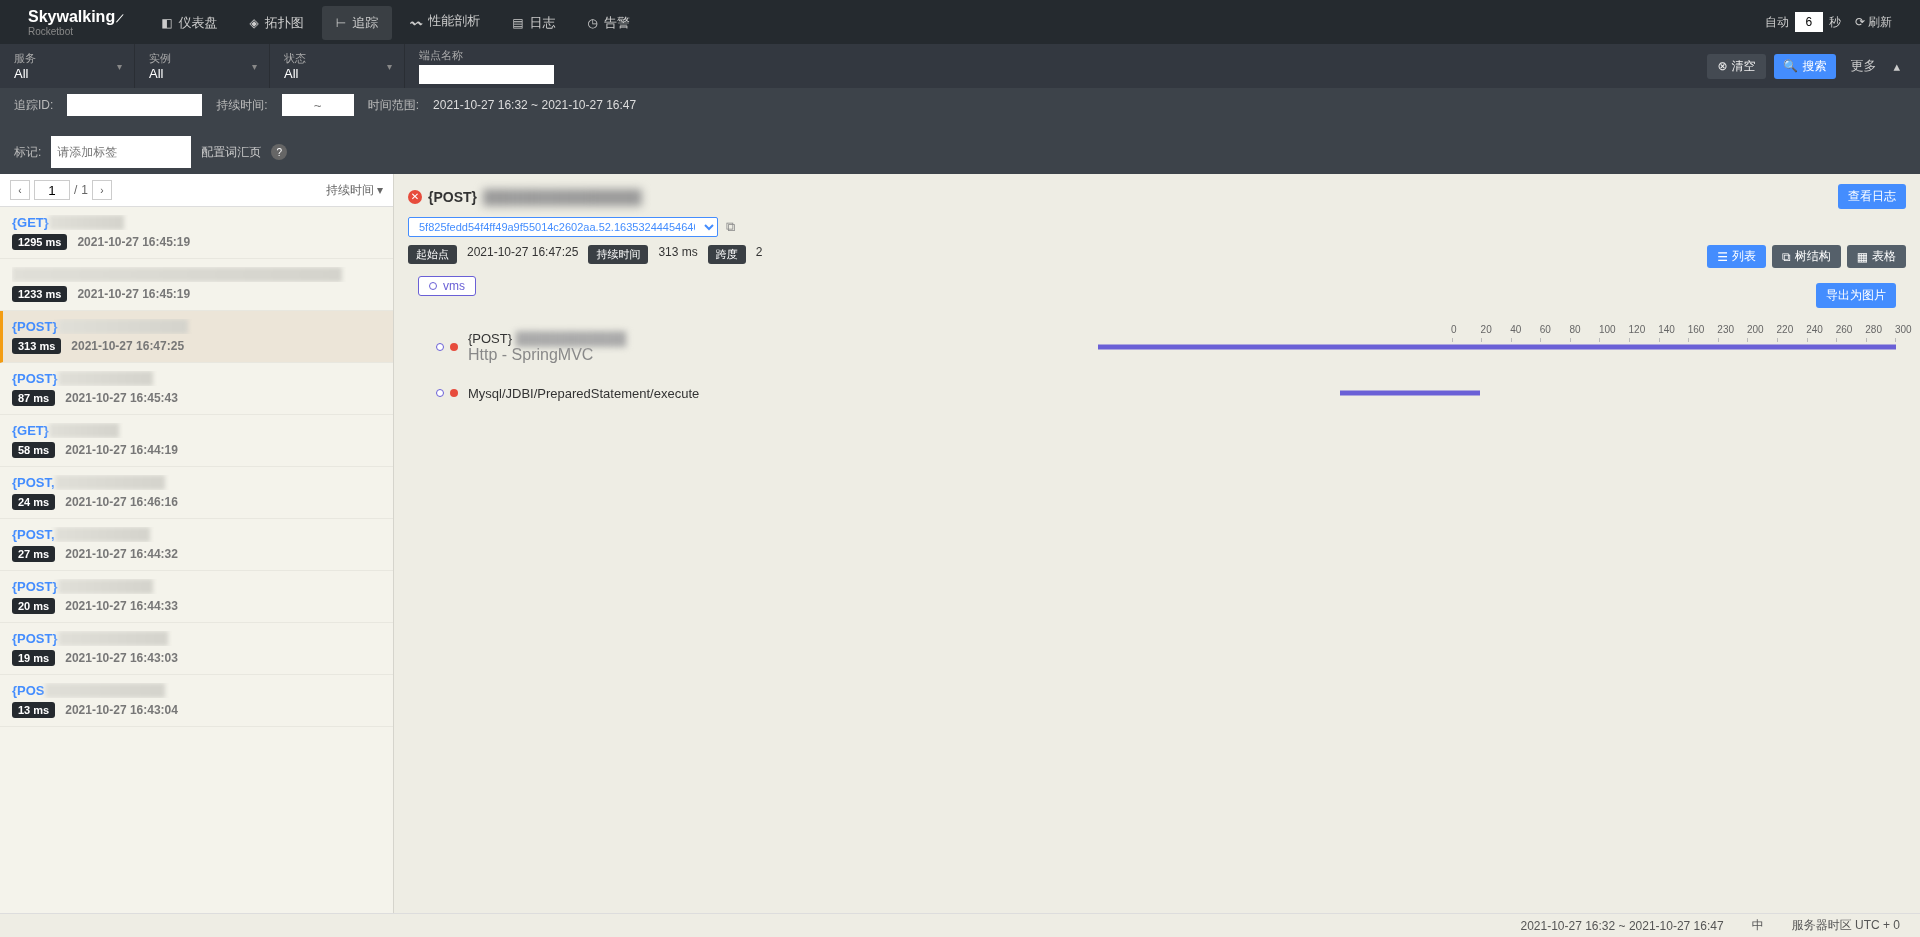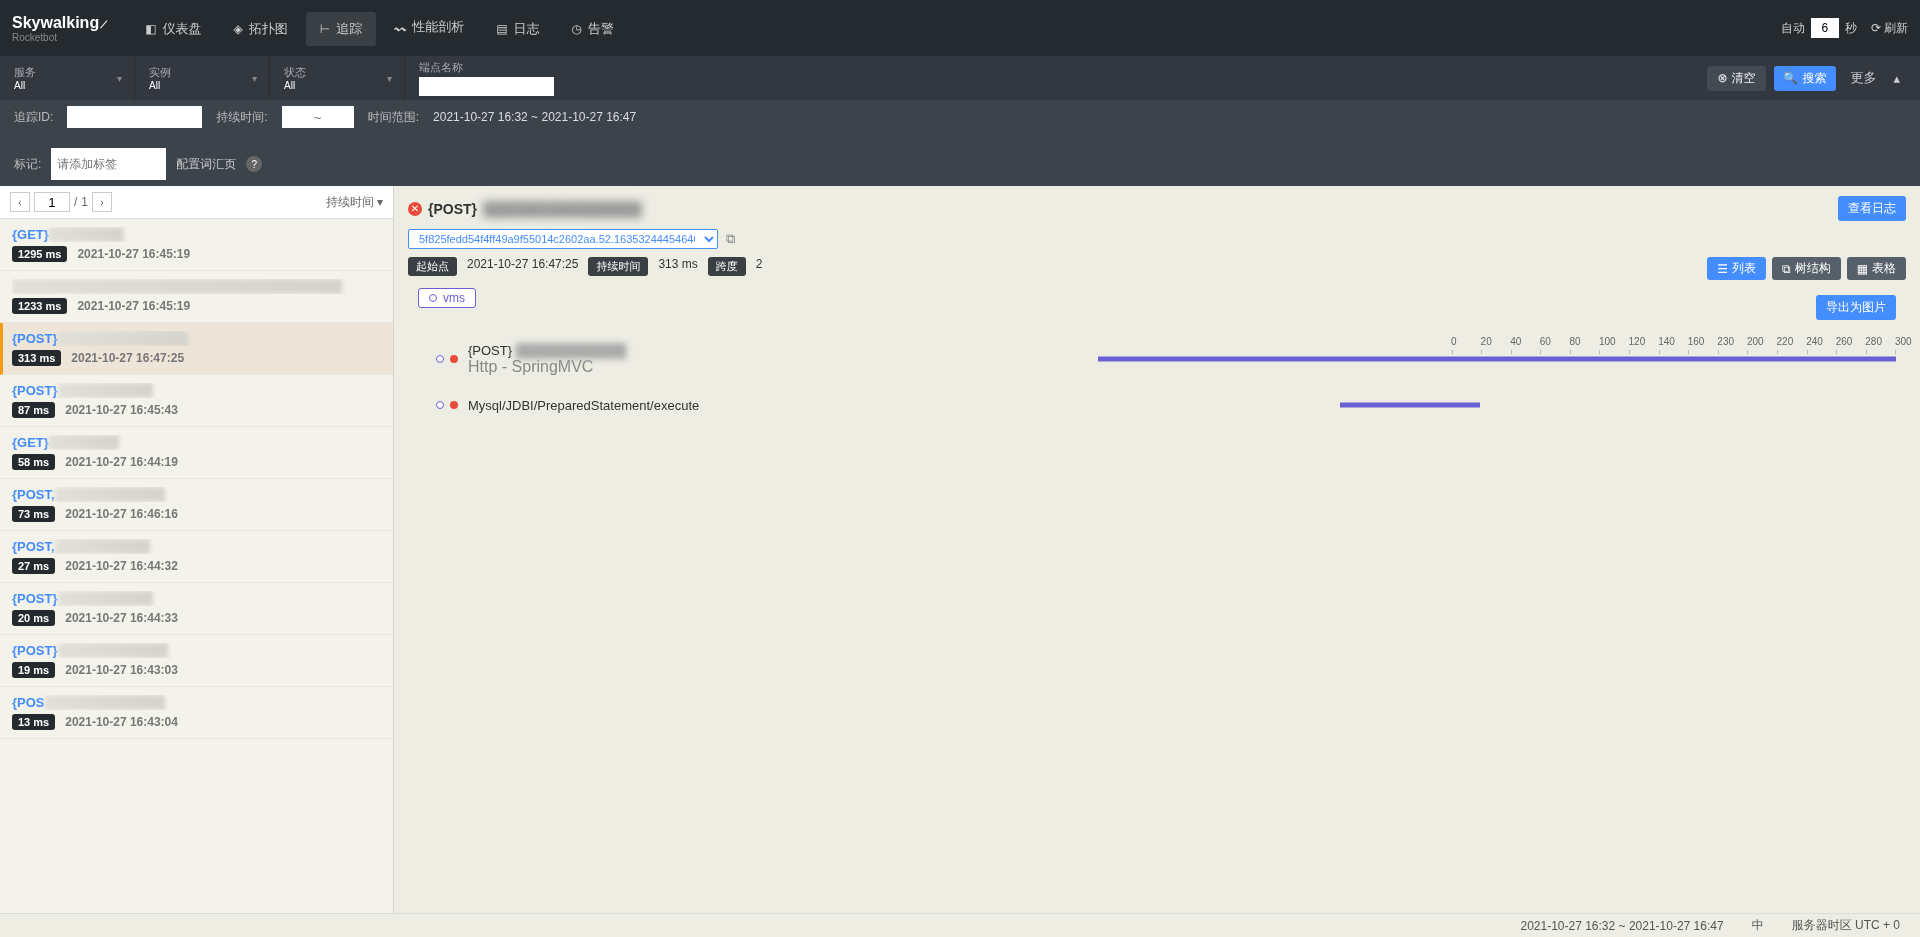--- a/index.html
+++ b/index.html
@@ -1,52 +1,52 @@
 <!DOCTYPE html>
 <html><head>
 <meta charset="utf-8">
 <style>
 * { margin: 0; padding: 0; box-sizing: border-box; font-family: -apple-system, BlinkMacSystemFont, "Segoe UI", Arial, sans-serif; }
 body { background: #eeede4; color: #333; font-size: 13px; overflow: hidden; }
 
 
-.header { background: #252a2f; color: #ccc; height: 56px; display: flex; align-items: center; padding: 0 12px; }
+.header { background: #252a2f; color: #ccc; height: 44px; display: flex; align-items: center; padding: 0 28px; }
 .logo { display: flex; flex-direction: column; margin-right: 24px; }
 .logo-main { font-size: 16px; font-weight: 600; color: #fff; display: inline-flex; align-items: baseline; }
 .logo-main .arc { font-size: 10px; margin-left: 1px; }
 .logo-sub { font-size: 10px; color: #888; }
 .nav-item { display: inline-flex; align-items: center; padding: 8px 14px; color: #ccc; cursor: pointer; border-radius: 3px; margin-right: 4px; font-size: 13px; }
 .nav-item.active { background: #3a3f44; }
 .nav-item .ni-icon { margin-right: 6px; font-size: 12px; }
 .header-spacer { flex: 1; }
 .auto-group { display: flex; align-items: center; gap: 6px; color: #ccc; font-size: 12px; }
 .auto-input { width: 28px; height: 20px; background: #fff; border: none; text-align: center; font-size: 12px; }
 .refresh-link { display: inline-flex; align-items: center; gap: 3px; cursor: pointer; margin-left: 8px; }
 
 
 .filters { background: #333840; color: #ddd; height: 44px; display: flex; align-items: stretch; }
 .filter-cell { display: flex; flex-direction: column; justify-content: center; padding: 4px 16px 4px 14px; min-width: 135px; position: relative; border-right: 1px solid #2a2e34; }
 .filter-label { font-size: 11px; color: #aaa; }
-.filter-value { font-size: 10px; color: #fff; }
+.filter-value { font-size: 13px; color: #fff; }
 .filter-caret { position: absolute; right: 12px; top: 50%; transform: translateY(-50%); font-size: 10px; color: #888; }
 .endpoint-input { background: #fff; border: none; height: 26px; width: 135px; align-self: center; margin-top: 2px; }
 .filters-spacer { flex: 1; }
 .filter-actions { display: flex; align-items: center; gap: 8px; padding-right: 14px; }
 .btn { display: inline-flex; align-items: center; gap: 4px; padding: 4px 10px; border-radius: 3px; font-size: 12px; cursor: pointer; border: none; }
 .btn-dark { background: #444a52; color: #eee; }
 .btn-primary { background: #448dfe; color: #fff; }
 .btn-more { color: #ccc; cursor: pointer; display: inline-flex; align-items: center; gap: 17px; padding: 4px 6px; }
 
 
 .filters2 { background: #3d434a; color: #ddd; padding: 6px 14px; display: flex; align-items: center; gap: 14px; flex-wrap: wrap; font-size: 12px; }
 .filters2 .lbl { color: #bbb; }
 .filters2 input.text { background: #fff; border: none; height: 22px; width: 135px; padding: 0 4px; }
 .filters2 input.short { width: 72px; text-align: center; }
 .filters2 .row2 { flex-basis: 100%; display: flex; align-items: center; gap: 10px; margin-top: 6px; }
-.tag-input { background: #fff; border: none; height: 24px; width: 115px; padding: 16px 6px; color: #999; font-size: 12px; }
+.tag-input { background: #fff; border: none; height: 24px; width: 140px; padding: 16px 6px; color: #999; font-size: 12px; }
 .help-icon { display:inline-flex; width:16px; height:16px; border-radius:50%; background:#666; color:#fff; font-size:10px; align-items:center; justify-content:center; }
 
 
 .main { display: flex; height: calc(100vh - 40px - 44px - 62px - 24px); }
 
 
 .left { width: 394px; background: #f4f3eb; border-right: 1px solid #d5d4cc; display:flex; flex-direction:column; }
 .left-top { display:flex; align-items:center; justify-content:space-between; padding: 6px 10px; border-bottom: 1px solid #ddd; background:#fff; font-size:12px; color:#666; }
 .pager { display:flex; align-items:center; gap:4px; }
 .pager .pg-btn { width:20px; height:20px; border:1px solid #ccc; background:#fff; display:inline-flex; align-items:center; justify-content:center; cursor:pointer; font-size:10px; color:#555; }
@@ -246,21 +246,21 @@
         <div class="trace-item">
           <div class="trace-title">{GET}<span class="redacted" style="width:70px">x</span></div>
           <div class="trace-meta">
             <span class="badge-dark">58 ms</span>
             <span class="trace-time">2021-10-27 16:44:19</span>
           </div>
         </div>
         <div class="trace-item">
           <div class="trace-title">{POST,<span class="redacted" style="width:110px">x</span></div>
           <div class="trace-meta">
-            <span class="badge-dark">73 ms</span>
+            <span class="badge-dark">24 ms</span>
             <span class="trace-time">2021-10-27 16:46:16</span>
           </div>
         </div>
         <div class="trace-item">
           <div class="trace-title">{POST,<span class="redacted" style="width:95px">x</span></div>
           <div class="trace-meta">
             <span class="badge-dark">27 ms</span>
             <span class="trace-time">2021-10-27 16:44:32</span>
           </div>
         </div>

